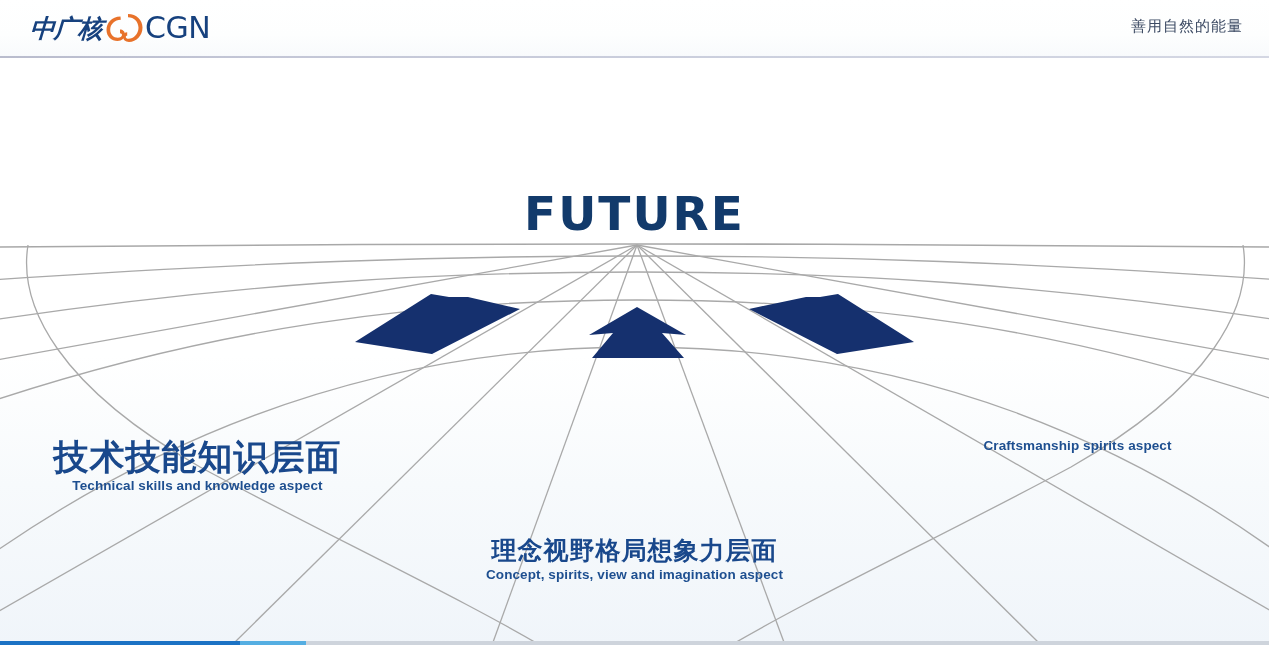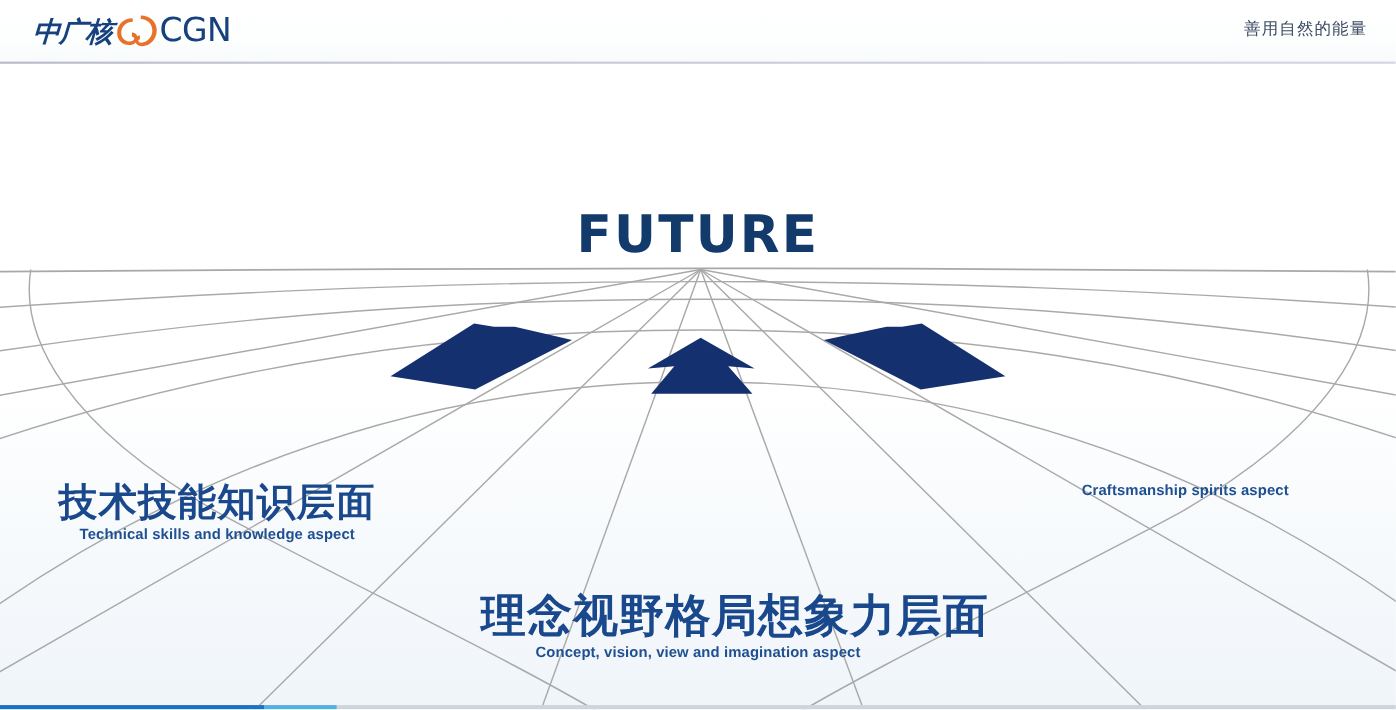--- a/index.html
+++ b/index.html
@@ -136,21 +136,21 @@
     font-size: 13.5px;
     font-weight: bold;
     color: #1e4f90;
     letter-spacing: 0.1px;
     margin-top: 1px;
     white-space: nowrap;
   }
   #aspect-left  { left: 50px;  top: 437px; width: 295px; }
   #aspect-right { left: 930px; top: 437px; width: 295px; }
   #aspect-center{ left: 437px; top: 537px; width: 395px; }
-  #aspect-center .aspect-cn { font-size: 41px; }
+  #aspect-center .aspect-cn { font-size: 25px; }
 
   
   .progress-track {
     position: absolute;
     left: 0; bottom: 0;
     width: 1269px;
     height: 4px;
     background: #ced4dc;
     z-index: 40;
   }
@@ -231,20 +231,20 @@
     <div class="aspect-cn">技术技能知识层面</div>
     <div class="aspect-en">Technical skills and knowledge aspect</div>
   </div>
 
   <div class="aspect" id="aspect-right">
     <div class="aspect-en">Craftsmanship spirits aspect</div>
   </div>
 
   <div class="aspect" id="aspect-center">
     <div class="aspect-cn">理念视野格局想象力层面</div>
-    <div class="aspect-en">Concept, vision, view and imagination aspect</div>
+    <div class="aspect-en">Concept, spirits, view and imagination aspect</div>
   </div>
 
   <div class="progress-track"></div>
   <div class="progress-buffer"></div>
   <div class="progress-fill"></div>
 
 </div>
 
 </body></html>

